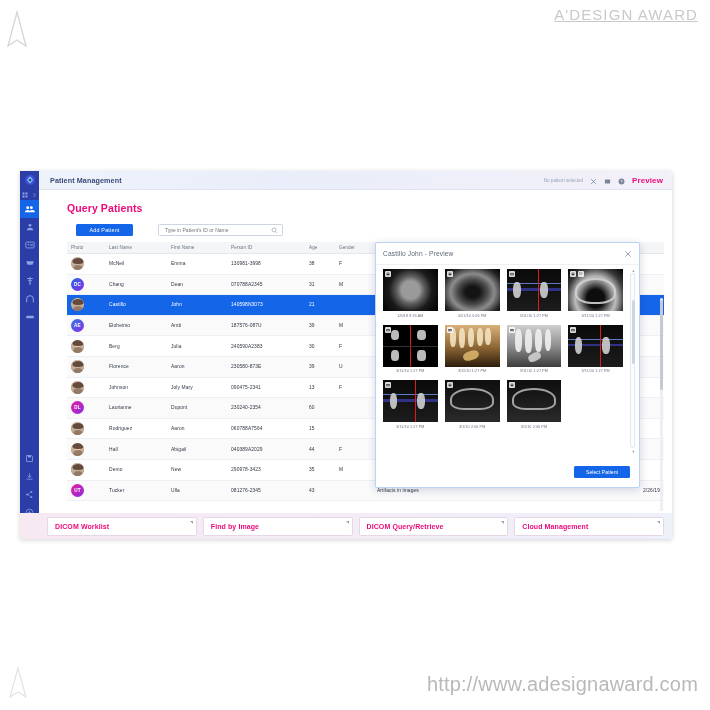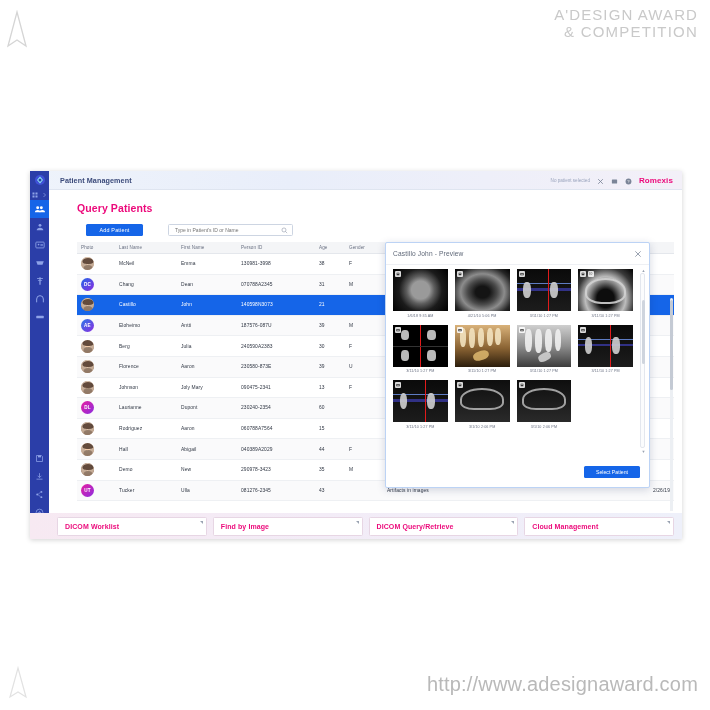--- a/index.html
+++ b/index.html
@@ -14,31 +14,32 @@
 
   
   #award-logo-mark {
     position:absolute; left:6px; top:10px; width:22px; height:40px;
   }
   #award-wordmark {
     position:absolute; right:12px; top:6px;
     text-align:right; color:#c9c9c9;
     font-size:15px; letter-spacing:1.1px; line-height:17px;
     font-family:"Liberation Sans", sans-serif;
+    text-decoration:underline;
   }
   #award-wordmark .l2 { letter-spacing:1.2px; }
   #award-url {
     position:absolute; right:12px; bottom:14px;
     color:#b9b9b9; font-size:20px; letter-spacing:.2px;
   }
   #bottom-mark { position:absolute; left:8px; bottom:10px; width:20px; height:34px; }
 
   
   #app-window {
-    position:absolute; left:30px; top:171px; width:652px; height:368px;
+    position:absolute; left:20px; top:171px; width:652px; height:368px;
     background:#c2410c;
     box-shadow:0 1px 5px rgba(0,0,0,.18);
     overflow:hidden;
   }
 
   
   #topbar {
     position:absolute; left:0; top:0; right:0; height:19px;
     background:linear-gradient(to right,#eef3fb 0%, #e9eefa 40%, #f3f0f8 100%);
     border-bottom:1px solid #dfe5f0;
@@ -244,21 +245,20 @@
   }
 </style>
 </head>
 <body>
 
 <svg id="award-logo-mark" viewBox="0 0 22 40">
   <path d="M11 2 L20 36 L11 30 L2 36 Z" fill="none" stroke="#d5d5d5" stroke-width="1.3"></path>
 </svg>
 <div id="award-wordmark">
   <div class="l1">A'DESIGN AWARD</div>
-  <div class="l2">&amp; COMPETITION</div>
 </div>
 <svg id="bottom-mark" viewBox="0 0 20 34">
   <path d="M10 2 L18 31 L10 26 L2 31 Z" fill="none" stroke="#e2e2e2" stroke-width="1.2"></path>
 </svg>
 <div id="award-url">http://www.adesignaward.com</div>
 
 <div id="app-window">
 
   <div id="topbar">
     <div id="topbar-logo">
@@ -280,21 +280,21 @@
         <svg width="7" height="7" viewBox="0 0 12 12">
             <rect x="1.5" y="2.5" width="9" height="7" rx="1" fill="#7b8598"></rect>
           </svg>
       </span>
       <span>
         <svg width="7" height="7" viewBox="0 0 12 12">
             <circle cx="6" cy="6" r="5" fill="#7b8598"></circle>
             <text x="6" y="9" font-size="7" fill="#fff" text-anchor="middle" font-family="Liberation Sans">?</text>
           </svg>
       </span>
-      <span id="brand">Romexis</span>
+      <span id="brand">Preview</span>
     </div>
   </div>
 
   <div id="rail">
     <div id="rail-top">
       <svg width="6" height="6" viewBox="0 0 12 12">
           <rect x="1" y="1" width="4" height="4" fill="#8fa3e8"></rect>
           <rect x="7" y="1" width="4" height="4" fill="#8fa3e8"></rect>
           <rect x="1" y="7" width="4" height="4" fill="#8fa3e8"></rect>
           <rect x="7" y="7" width="4" height="4" fill="#8fa3e8"></rect>

